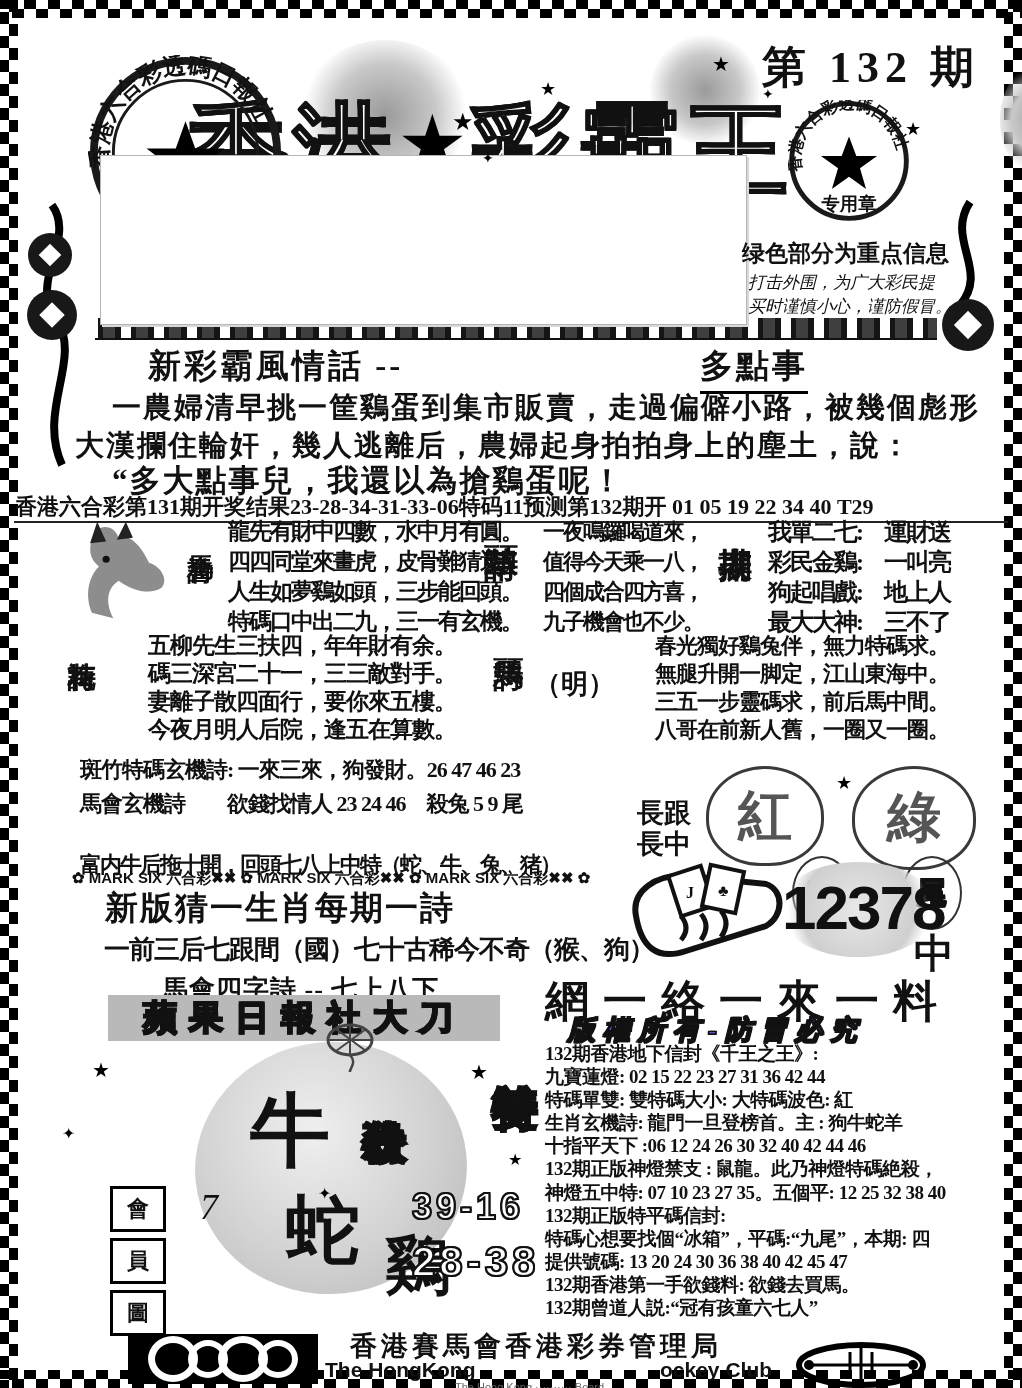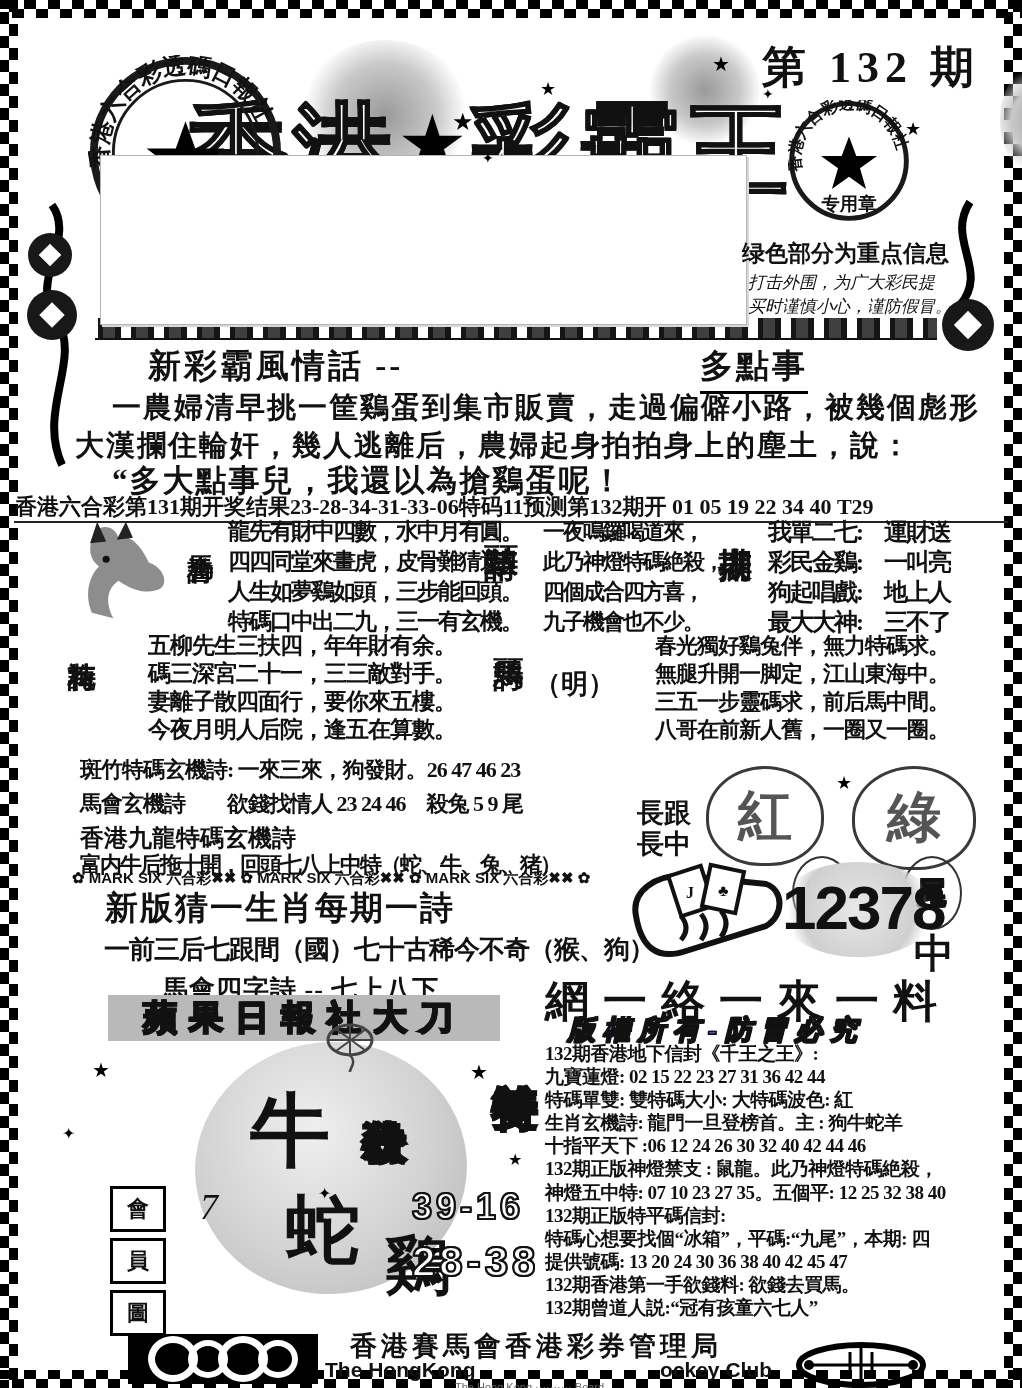--- a/index.html
+++ b/index.html
@@ -133,21 +133,21 @@
   <div class="abs v vlabel" style="left:186px;top:535px;font-size:26px;">馬會詩</div>
   <div class="abs poem pA" style="left:228px;top:517px;">
     <div>龍先有財中四數，水中月有圓。</div>
     <div>四四同堂來畫虎，皮骨難猜透。</div>
     <div>人生如夢鷄如頭，三步能回頭。</div>
     <div>特碼口中出二九，三一有玄機。</div>
   </div>
   <div class="abs v vlabel" style="left:482px;top:520px;font-size:34px;">草頭詩</div>
   <div class="abs poem pB" style="left:543px;top:517px;">
     <div>一夜鳴鑼喝道來，</div>
-    <div>此乃神燈特碼絶殺，</div>
+    <div>值得今天乘一八，</div>
     <div>四個成合四方喜，</div>
     <div>九子機會也不少。</div>
   </div>
   <div class="abs v vlabel" style="left:716px;top:520px;font-size:34px;">排期表</div>
   <div class="abs poem pC" style="left:768px;top:517px;">
     <div>我單二七:　運財送</div>
     <div>彩民金鷄:　一叫亮</div>
     <div>狗起唱戲:　地上人</div>
     <div>最大大神:　三不了</div>
   </div>
@@ -163,21 +163,20 @@
   <div class="abs b nw" style="left:534px;top:666px;font-size:27px;">（明）</div>
   <div class="abs poem pE" style="left:655px;top:632px;">
     <div>春光獨好鷄兔伴，無力特碼求。</div>
     <div>無腿升開一脚定，江山東海中。</div>
     <div>三五一步靈碼求，前后馬中間。</div>
     <div>八哥在前新人舊，一圈又一圈。</div>
   </div>
 
   <div class="abs b nw" style="left:80px;top:755px;font-size:22px;letter-spacing:-1px;">斑竹特碼玄機詩: 一來三來，狗發財。26 47 46 23</div>
   <div class="abs b nw" style="left:80px;top:789px;font-size:22px;letter-spacing:-1px;">馬會玄機詩　　欲錢找情人 23 24 46　殺兔 5 9 尾</div>
-  <div class="abs b nw" style="left:80px;top:822px;font-size:24px;">香港九龍特碼玄機詩</div>
   <div class="abs b nw" style="left:80px;top:850px;font-size:22px;letter-spacing:-2px;">富内牛后拖十開，回頭七八上中特（蛇、牛、兔、猪）</div>
 
   <div class="abs b nw sans" style="left:72px;top:869px;font-size:15px;">✿ MARK SIX 六合彩✖✖  ✿ MARK SIX 六合彩✖✖  ✿ MARK SIX 六合彩✖✖  ✿</div>
 
   <div class="abs b nw" style="left:105px;top:886px;font-size:33px;letter-spacing:2px;">新版猜一生肖每期一詩</div>
   <div class="abs b nw" style="left:104px;top:932px;font-size:26px;letter-spacing:-1px;">一前三后七跟間（國）七十古稀今不奇（猴、狗）</div>
   <div class="abs b nw" style="left:162px;top:972px;font-size:26px;letter-spacing:1px;">馬會四字詩 -- 七上八下</div>
 
   <div class="abs b" style="left:637px;top:798px;font-size:27px;line-height:31px;">
     <div>長跟</div>

